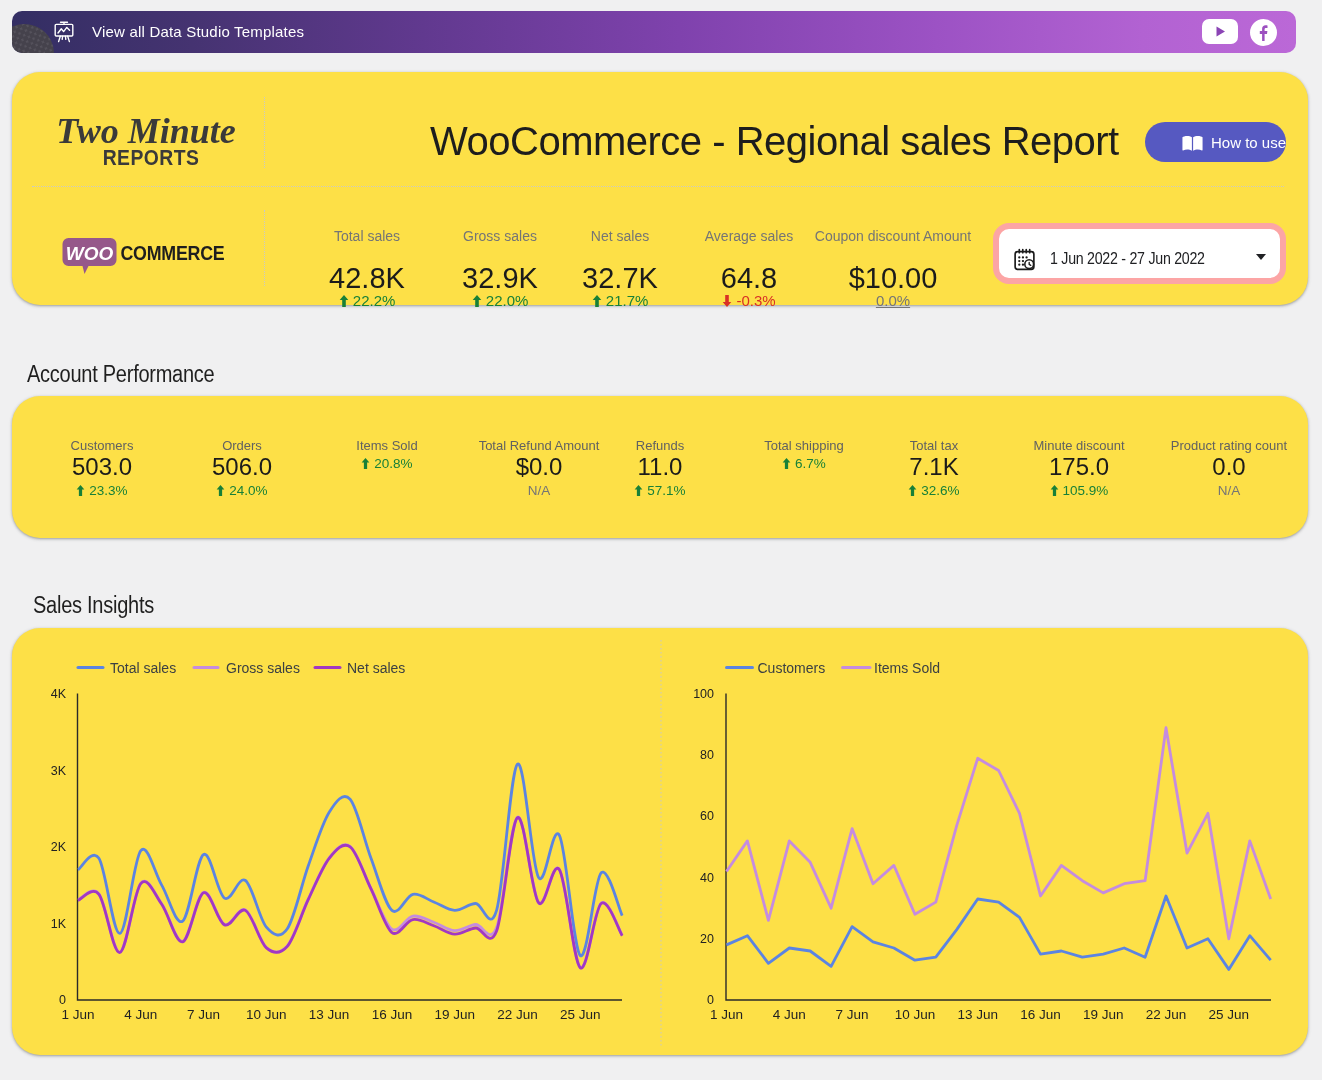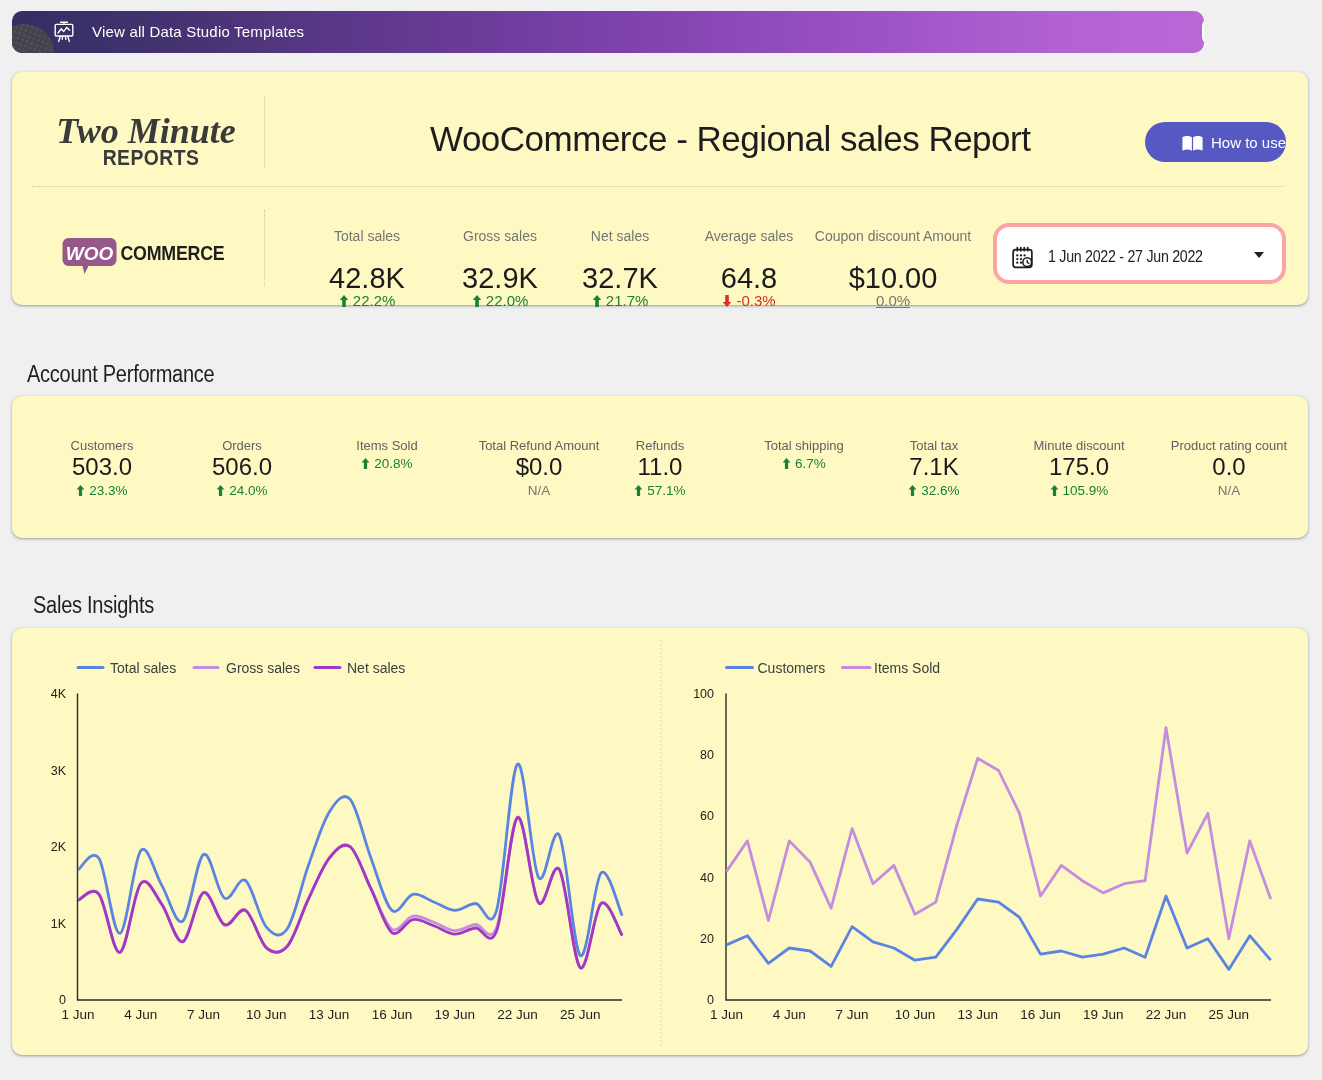--- a/index.html
+++ b/index.html
@@ -1,36 +1,36 @@
 <!DOCTYPE html>
 <html><head>
 <meta charset="utf-8">
 <style>
 * { margin:0; padding:0; box-sizing:border-box; }
 html,body { width:1322px; height:1080px; background:#f0f0f1; font-family:"Liberation Sans",sans-serif; position:relative; overflow:hidden; }
 .abs { position:absolute; }
 
-.topbar { position:absolute; left:12px; top:11px; width:1192px; height:42px; border-radius:10px;
+.topbar { position:absolute; left:12px; top:11px; width:1284px; height:42px; border-radius:10px;
   background:linear-gradient(90deg,#332e63 0%,#453371 14%,#61398f 32%,#7f42ad 52%,#9c52c4 72%,#b262d2 88%,#bb68d7 100%);
   overflow:hidden; }
 .blob { position:absolute; left:-16px; top:13px; width:58px; height:56px; background:
   radial-gradient(#55525c 1.2px, transparent 1.3px); background-size:5px 5px; background-color:#45424c;
   border-radius:50%; transform:rotate(20deg); }
 .tb-text { position:absolute; left:80px; top:12px; font-size:15px; color:#fff; letter-spacing:.2px; }
 
-.card { position:absolute; background:#fef9c3; border-radius:10px; box-shadow:0 1px 2px rgba(60,64,67,.3),0 1px 3px 1px rgba(60,64,67,.15); }
+.card { position:absolute; background:#fde047; border-radius:28px; box-shadow:0 1px 2px rgba(60,64,67,.3),0 1px 3px 1px rgba(60,64,67,.15); }
 .hdr { left:12px; top:72px; width:1296px; height:233px; }
 .perf { left:12px; top:396px; width:1296px; height:142px; }
 .charts { left:12px; top:628px; width:1296px; height:427px; }
 
 .vdot { position:absolute; border-left:1px dotted #c8c8c8; width:0; }
 .hdot { position:absolute; border-top:1px dotted #c8c8c8; height:0; }
-.title { position:absolute; left:418px; top:47px; width:510px; text-align:left; font-size:35px; color:#1d1d1d; letter-spacing:-0.5px; white-space:nowrap; }
+.title { position:absolute; left:418px; top:47px; width:510px; text-align:left; font-size:40px; color:#1d1d1d; letter-spacing:-0.5px; white-space:nowrap; }
 .howto { position:absolute; left:1133px; top:50px; width:141px; height:40px; background:#5659c1; border-radius:20px; color:#fff; font-size:15px; display:flex; align-items:center; justify-content:flex-end; gap:8px; }
-.datebox { position:absolute; left:981px; top:151px; width:293px; height:61px; border:4px solid #fca5a5; border-radius:16px; background:#fff; }
+.datebox { position:absolute; left:981px; top:151px; width:293px; height:61px; border:6px solid #fca5a5; border-radius:16px; background:#fff; }
 .datebox .dtxt { position:absolute; left:51px; top:20px; font-size:16.5px; color:#202124; letter-spacing:-0.3px; transform:scaleX(0.86); transform-origin:0 0; white-space:nowrap; }
 .caret { position:absolute; left:257px; top:25px; width:0; height:0; border-left:5.5px solid transparent; border-right:5.5px solid transparent; border-top:6.5px solid #202124; }
 
 .hstat { position:absolute; top:156px; width:200px; text-align:center; }
 .hstat .lb { font-size:14px; color:#757575; line-height:17px; }
 .hstat .vl { font-size:29px; color:#1b1b1b; line-height:28px; margin-top:19px; }
 .hstat .dl { font-size:15px; color:#188038; line-height:16px; margin-top:1px; }
 .hstat .dl.red { color:#d93025; }
 .hstat .dl.na { color:#757575;text-decoration:underline; }
 

